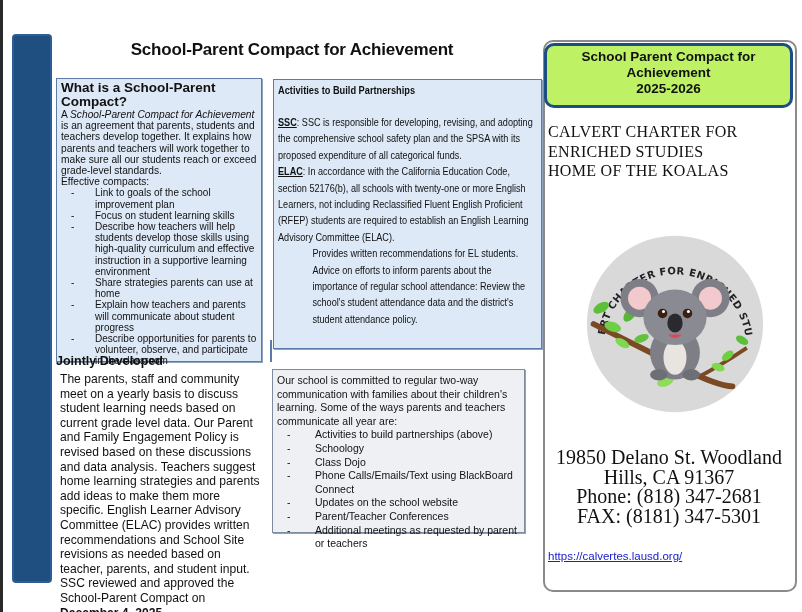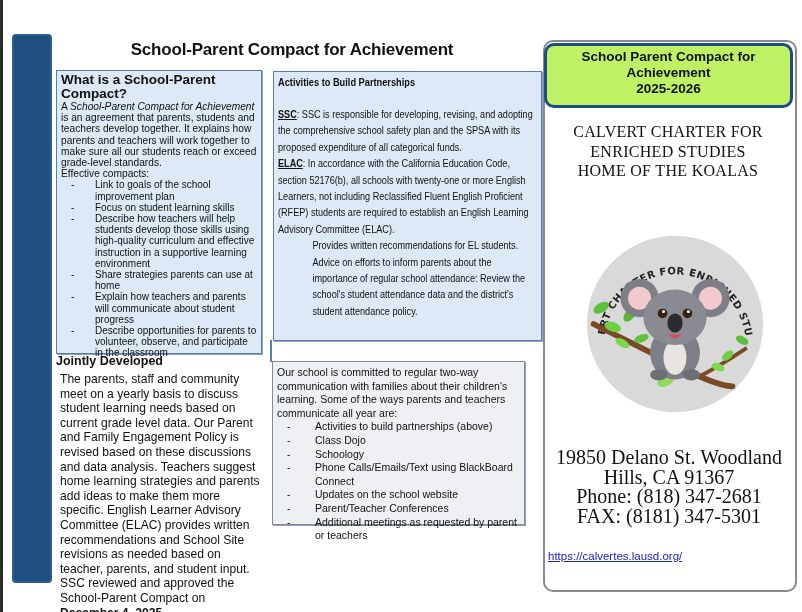--- a/index.html
+++ b/index.html
@@ -11,21 +11,21 @@
   .blue-bar {
     position: absolute; left: 12px; top: 34px; width: 40px; height: 549px;
     background: #1f4e80; border-radius: 4px; border: 2px solid #2d5d93; box-sizing: border-box;
   }
   .main-title {
     position: absolute; left: 98px; top: 40px; width: 388px; text-align: center;
     font-weight: bold; font-size: 17px; letter-spacing: -0.2px;
   }
   .box {
     position: absolute; box-sizing: border-box; background: #dde9f7;
-    border: 1.5px solid #5b7ca8; box-shadow: 1px 1px 0 #8fa3bf;
+    border: 1.5px solid #5b7ca8; box-shadow: 1px 1px 0 #8fa3bf; margin-top: 8px;
   }
   .box-what { left: 56px; top: 70px; width: 206px; height: 284px; padding: 2px 4px; }
   .box-what h2 { margin: 0; font-size: 13.5px; line-height: 14px; font-weight: bold; }
   .box-what p { margin: 0; font-size: 10.2px; line-height: 11.2px; }
   .box-what ul, .box-comm ul { list-style: none; margin: 0; padding: 0; }
   .box-what li { position: relative; padding-left: 34px; font-size: 10px; line-height: 11.2px; }
   .box-what li::before, .box-comm li::before { content: "-"; position: absolute; left: 10px; }
 
   .joint { position: absolute; left: 56px; top: 355px; width: 214px; }
   .joint h2 { margin: 0; font-size: 12.5px; line-height: 13px; font-weight: bold; }
@@ -51,21 +51,21 @@
   .right-panel {
     position: absolute; left: 543px; top: 40px; width: 254px; height: 552px; box-sizing: border-box;
     border: 2px solid #8a8a8a; border-radius: 10px; background: #fff;
   }
   .rp-header {
     position: absolute; left: 544px; top: 43px; width: 249px; height: 65px; box-sizing: border-box;
     background: #bef264; border: 3px solid #1c4d84; border-radius: 10px;
     text-align: center; font-weight: bold; font-size: 13.5px; line-height: 16px; padding-top: 3px;
   }
   .school-name {
-    position: absolute; left: 548px; top: 122px; width: 240px; text-align: center;
+    position: absolute; left: 548px; top: 122px; width: 240px; text-align: left;
     font-family: "Liberation Serif", serif; font-size: 16px; line-height: 19.5px; letter-spacing: 0.3px;
   }
   .logo { position: absolute; left: 584px; top: 233px; width: 182px; height: 182px; }
   .address {
     position: absolute; left: 548px; top: 448px; width: 242px; text-align: center;
     font-family: "Liberation Serif", serif; font-size: 20px; line-height: 19.7px;
   }
   .website {
     position: absolute; left: 548px; top: 550px; width: 242px; text-align: left;
     font-size: 11.5px; color: #1a22c8; text-decoration: underline;
@@ -105,22 +105,22 @@
     <div><u>ELAC</u><span>: In accordance with the California Education Code, section 52176(b), all schools with twenty-one or more English Learners, not including Reclassified Fluent English Proficient (RFEP) students are required to establish an English Learning Advisory Committee (ELAC).</span></div>
     <div class="indent">Provides written recommendations for EL students. Advice on efforts to inform parents about the importance of regular school attendance: Review the school's student attendance data and the district's student attendance policy.</div>
   </div>
 </div>
 <div class="vline"></div>
 
 <div class="box box-comm">
   <p>Our school is committed to regular two-way communication with families about their children's learning. Some of the ways parents and teachers communicate all year are:</p>
   <ul>
     <li>Activities to build partnerships (above)</li>
+    <li>Schoology</li>
     <li>Class Dojo</li>
-    <li>Schoology</li>
     <li>Phone Calls/Emails/Text using BlackBoard Connect</li>
     <li>Updates on the school website</li>
     <li>Parent/Teacher Conferences</li>
     <li>Additional meetings as requested by parent or teachers</li>
   </ul>
 </div>
 
 <div class="right-panel"></div>
 <div class="rp-header">
   <div>School Parent Compact for</div>

